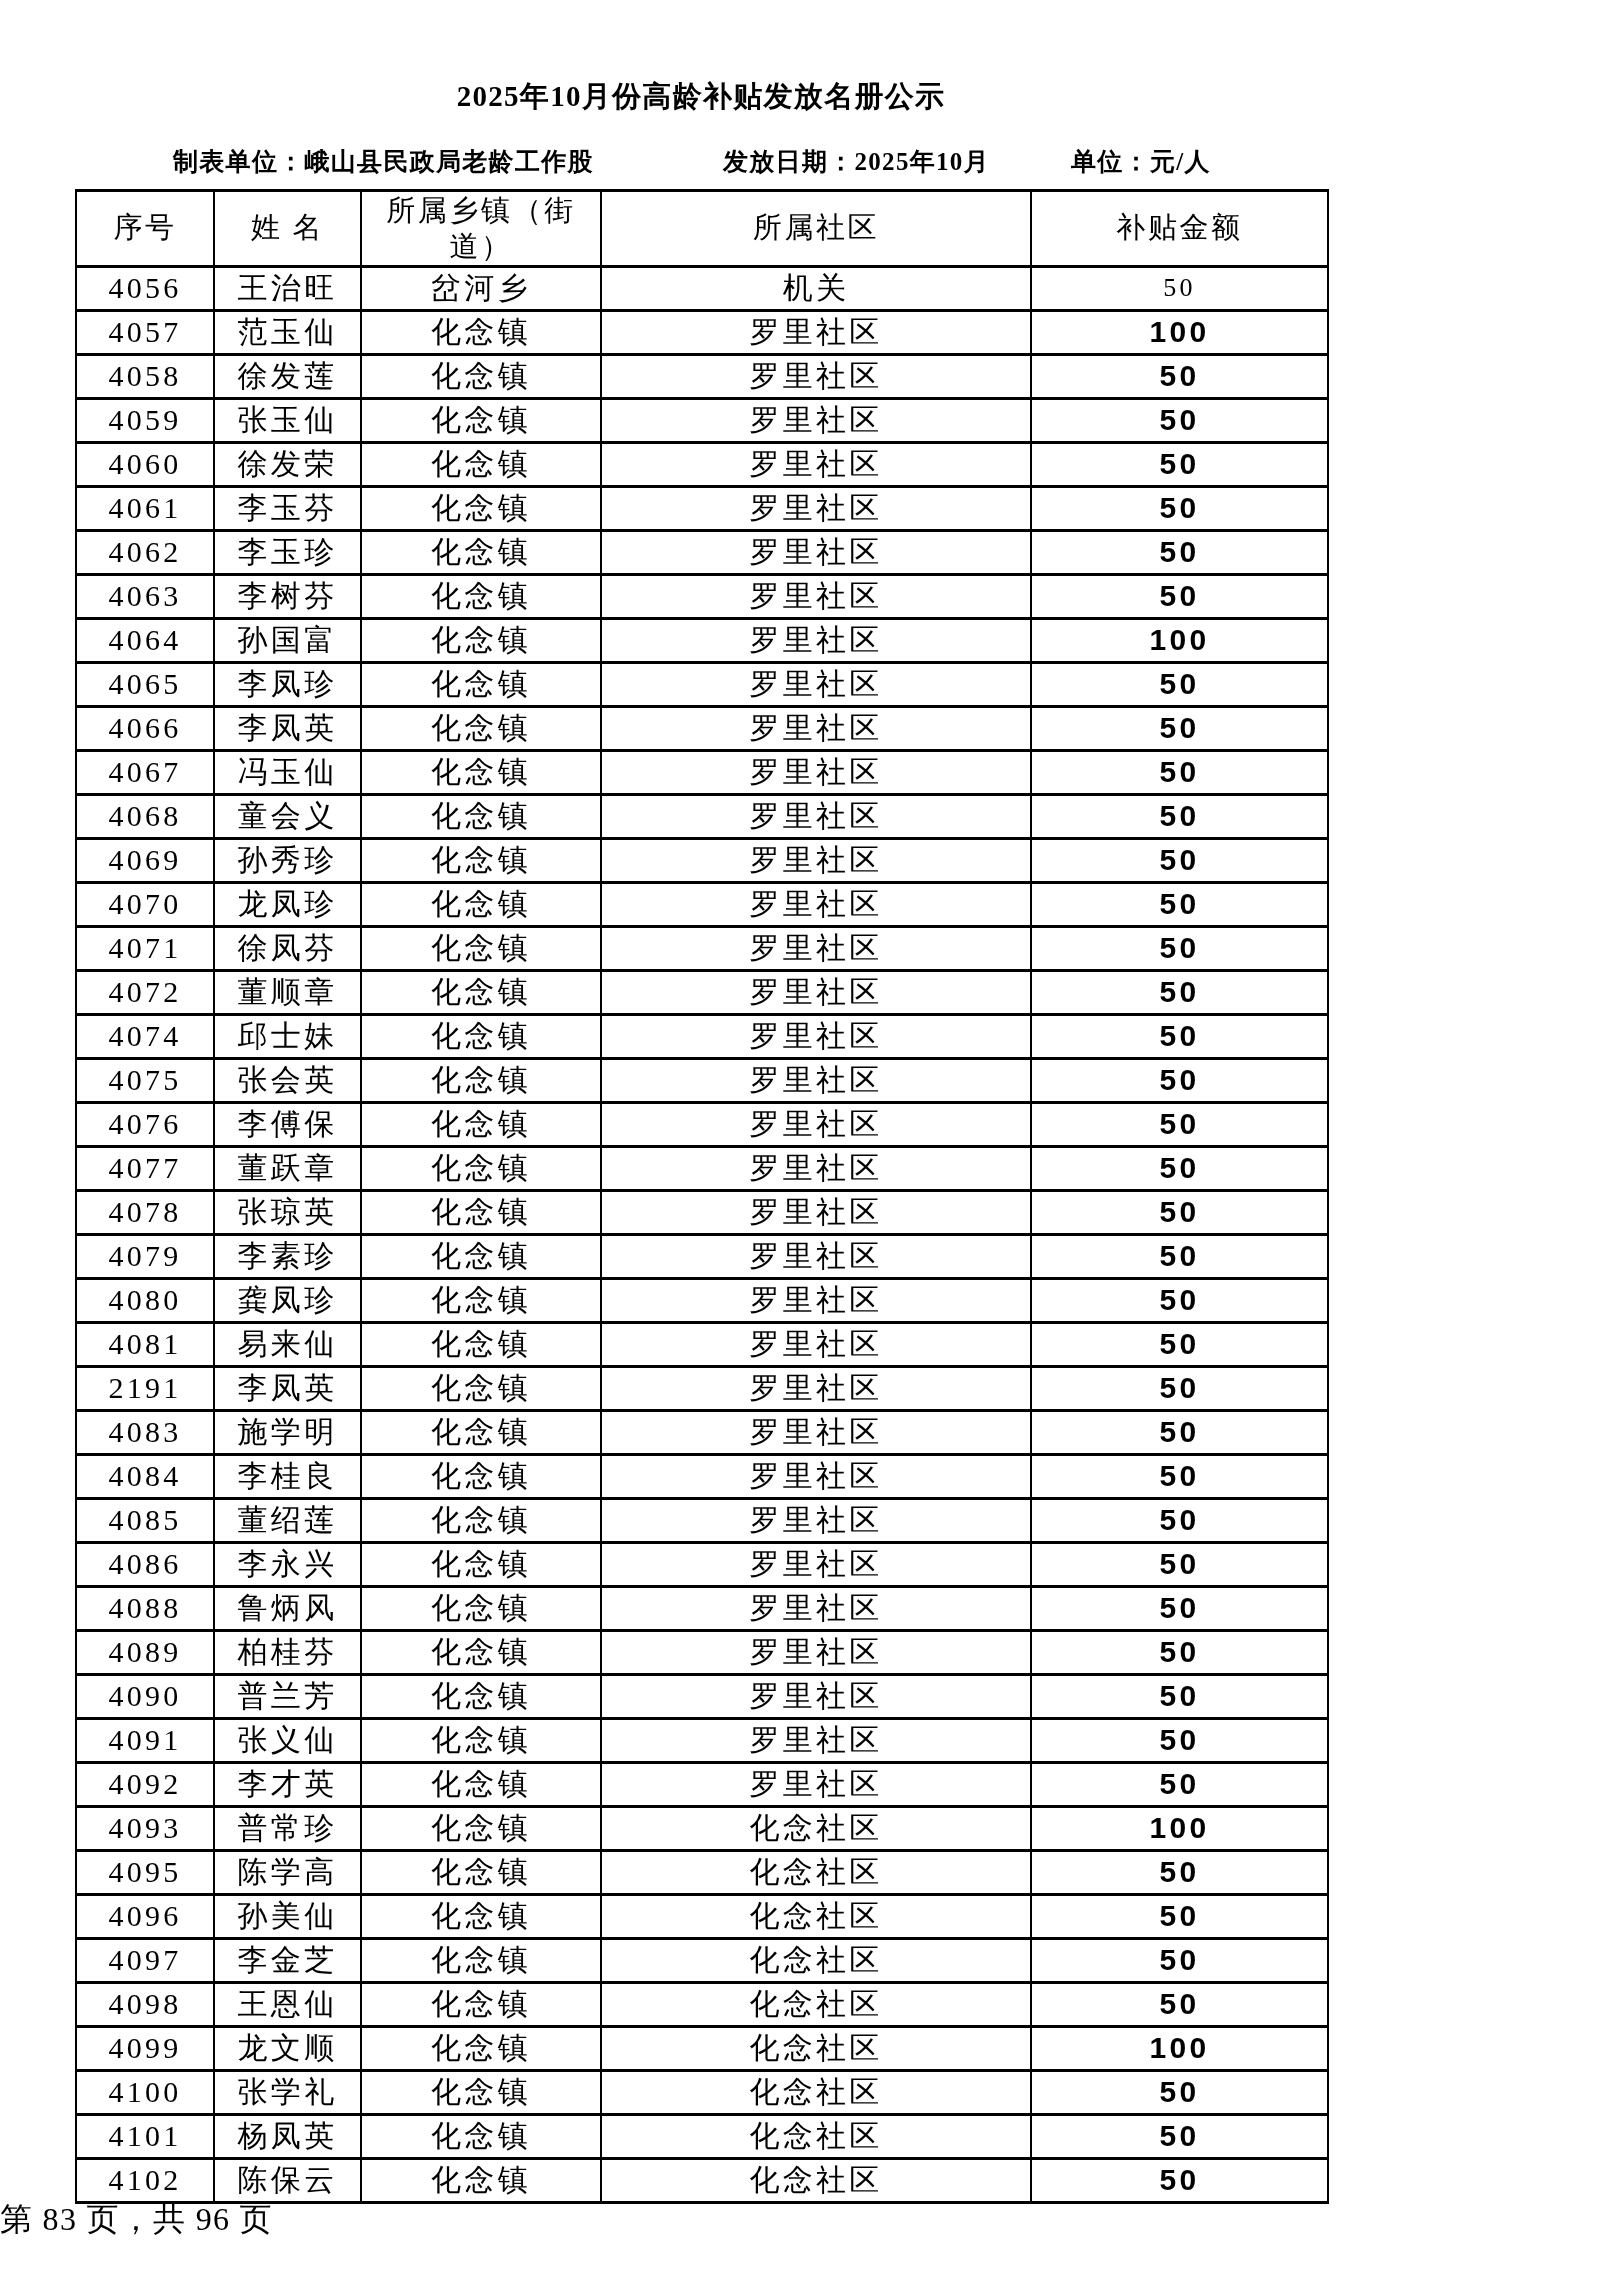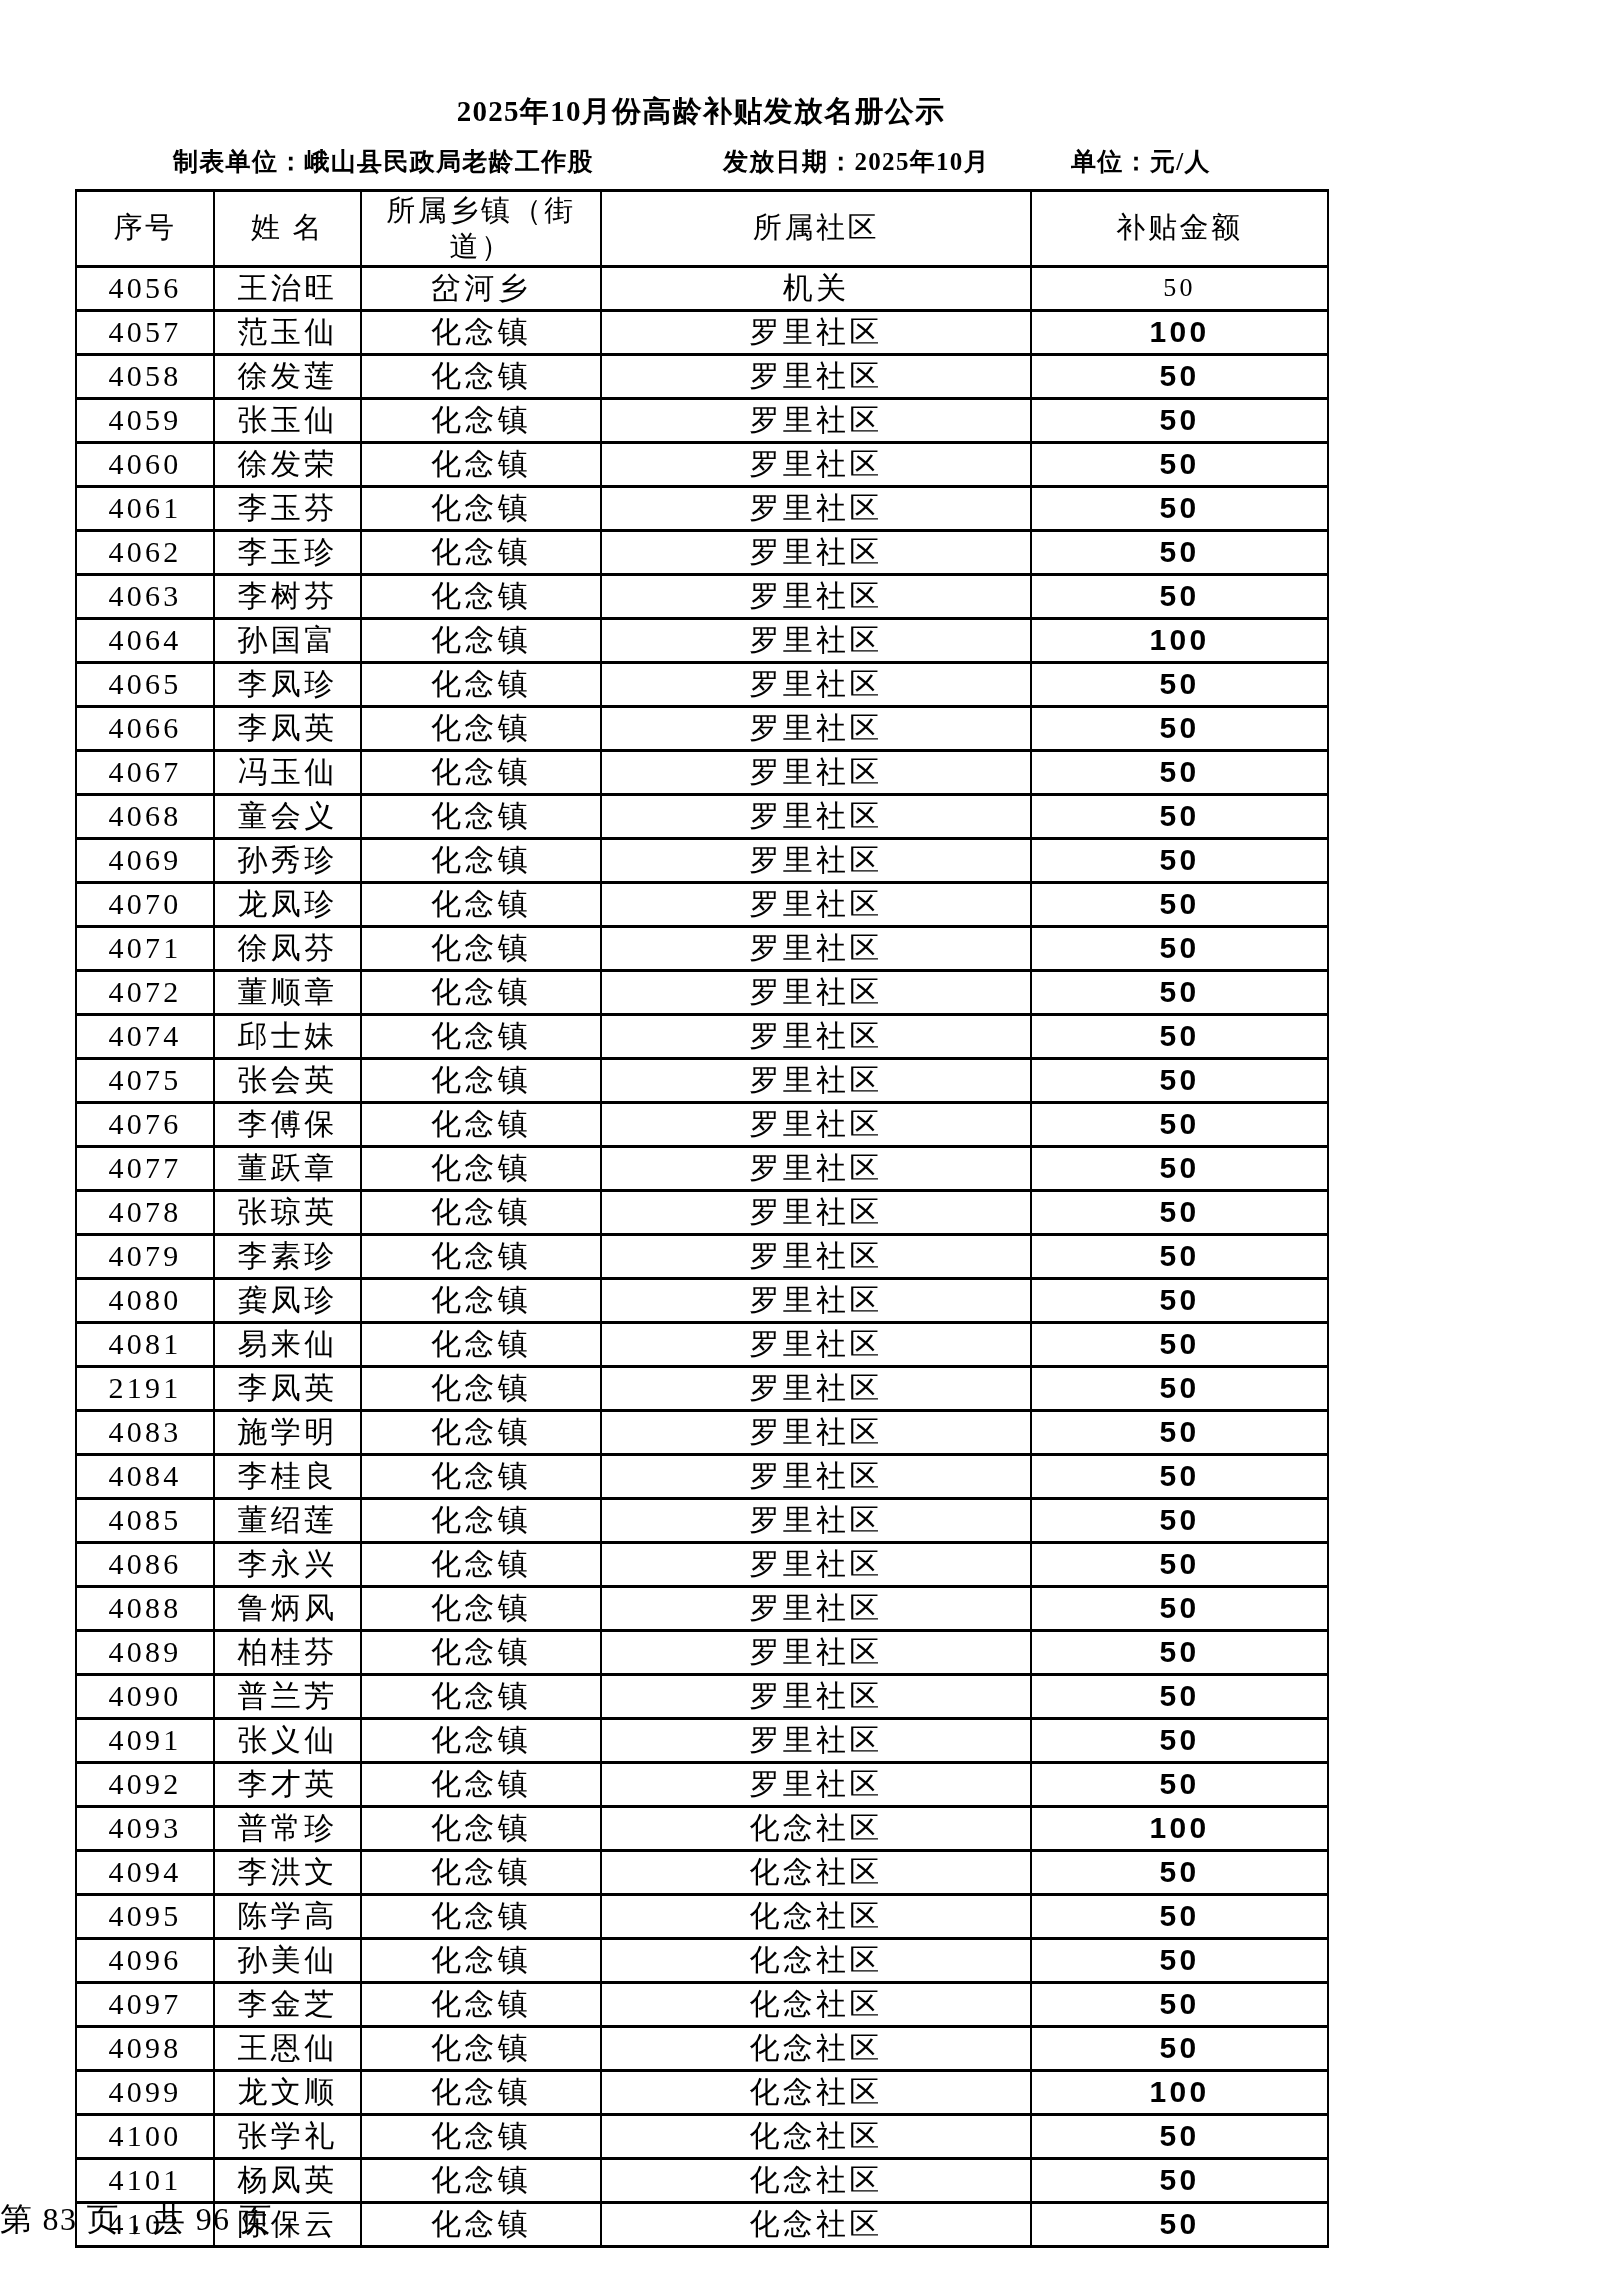--- a/index.html
+++ b/index.html
@@ -15,21 +15,20 @@
   .title {
     position:absolute;
     top:77px;
     left:75px;
     width:1252px;
     text-align:center;
     font-size:29px;
     font-weight:bold;
     letter-spacing:1.3px;
     white-space:nowrap;
-    margin-top:15px;
   }
   .info-seg {
     position:absolute;
     top:145px;
     font-size:25px;
     font-weight:bold;
     letter-spacing:1.3px;
     white-space:nowrap;
   }
   .seg-producer { left:173px; }
@@ -368,27 +367,20 @@
           <td class="c-amt">50</td>
         </tr>
         <tr>
           <td class="c-no">4093</td>
           <td>普常珍</td>
           <td>化念镇</td>
           <td>化念社区</td>
           <td class="c-amt">100</td>
         </tr>
         <tr>
-          <td class="c-no">4094</td>
-          <td>李洪文</td>
-          <td>化念镇</td>
-          <td>化念社区</td>
-          <td class="c-amt">50</td>
-        </tr>
-        <tr>
           <td class="c-no">4095</td>
           <td>陈学高</td>
           <td>化念镇</td>
           <td>化念社区</td>
           <td class="c-amt">50</td>
         </tr>
         <tr>
           <td class="c-no">4096</td>
           <td>孙美仙</td>
           <td>化念镇</td>

